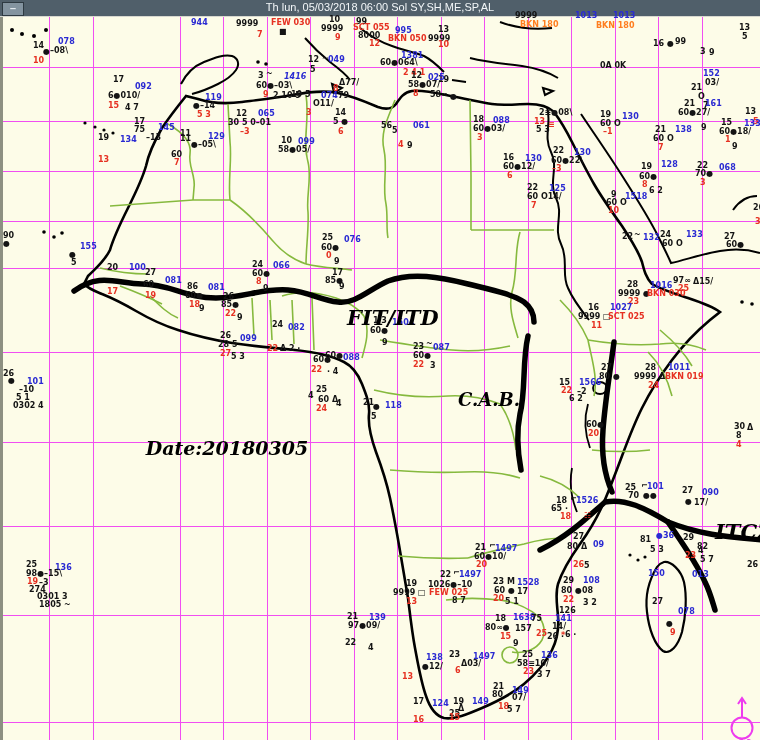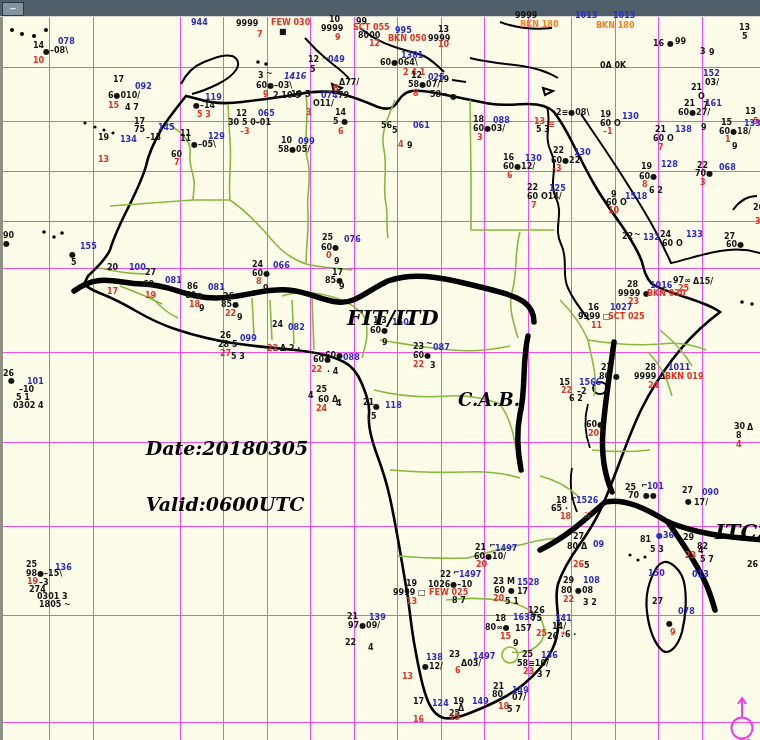--- a/index.html
+++ b/index.html
@@ -35,20 +35,21 @@
   
   #compassN{position:absolute;left:736px;top:720px;color:#ee3cee;font:700 13px "DejaVu Serif",serif;}
 </style>
 </head>
 <body>
 
 <div id="app">
 
   <div id="titlebar">
     <div id="menuBtn">—</div>
+    <div id="winTitle">Th lun, 05/03/2018 06:00 Sol SY,SH,ME,SP,AL</div>
   </div>
 
   <div id="map">
     <div id="grid">
         <div class="hline" style="top: 50px;"></div>
         <div class="hline" style="top: 104px;"></div>
         <div class="hline" style="top: 154px;"></div>
         <div class="hline" style="top: 204px;"></div>
         <div class="hline" style="top: 251px;"></div>
         <div class="hline" style="top: 335px;"></div>
@@ -278,21 +279,21 @@
         <span class="st c-b" style="left: 255px; top: 55px;">3</span>
         <span class="st c-b" style="left: 263px; top: 53px;">~</span>
         <span class="st c-u" style="left: 281px; top: 56px; font-style: italic;">1416</span>
         <span class="st c-b" style="left: 253px; top: 65px; text-align: right;">60●–03\</span>
         <span class="st c-r" style="left: 260px; top: 74px;">9</span>
         <span class="st c-b" style="left: 270px; top: 75px;">2 10 5</span>
         <span class="st c-b" style="left: 470px; top: 99px;">18</span>
         <span class="st c-u" style="left: 490px; top: 100px;">088</span>
         <span class="st c-b" style="left: 470px; top: 108px;">60●03/</span>
         <span class="st c-r" style="left: 474px; top: 117px;">3</span>
-        <span class="st c-b" style="left: 553px; top: 92px; text-align: center;">2≡●08\</span>
+        <span class="st c-b" style="left: 536px; top: 92px; text-align: center;">2≡●08\</span>
         <span class="st c-r" style="left: 531px; top: 101px;">13</span>
         <span class="st c-r" style="left: 545px; top: 104px;">≡</span>
         <span class="st c-b" style="left: 533px; top: 109px;">5 3</span>
         <span class="st c-b" style="left: 597px; top: 94px;">19</span>
         <span class="st c-u" style="left: 619px; top: 96px;">130</span>
         <span class="st c-b" style="left: 597px; top: 103px;">60 O</span>
         <span class="st c-r" style="left: 600px; top: 111px;">–1</span>
         <span class="st c-b" style="left: 681px; top: 83px;">21</span>
         <span class="st c-u" style="left: 702px; top: 83px;">161</span>
         <span class="st c-b" style="left: 675px; top: 92px;">60●27/</span>
@@ -501,21 +502,21 @@
         <span class="st c-u" style="left: 366px; top: 597px;">139</span>
         <span class="st c-b" style="left: 345px; top: 605px;">97●09/</span>
         <span class="st c-b" style="left: 342px; top: 622px;">22</span>
         <span class="st c-b" style="left: 365px; top: 627px;">4</span>
         <span class="st c-b" style="left: 492px; top: 598px;">18</span>
         <span class="st c-u" style="left: 510px; top: 597px;">1638</span>
         <span class="st c-b" style="left: 482px; top: 607px;">80∞●</span>
         <span class="st c-b" style="left: 512px; top: 608px;">157</span>
         <span class="st c-r" style="left: 497px; top: 616px;">15</span>
         <span class="st c-b" style="left: 510px; top: 623px;">9</span>
-        <span class="st c-b" style="left: 525px; top: 590px;">126</span>
+        <span class="st c-b" style="left: 525px; top: 590px; padding-left: 31px;">126</span>
         <span class="st c-b" style="left: 528px; top: 598px;">75</span>
         <span class="st c-r" style="left: 533px; top: 613px;">25</span>
         <span class="st c-b" style="left: 544px; top: 616px;">26 ·</span>
         <span class="st c-r" style="left: 558px; top: 615px;">*</span>
         <span class="st c-u" style="left: 552px; top: 598px;">141</span>
         <span class="st c-b" style="left: 549px; top: 606px;">14/</span>
         <span class="st c-b" style="left: 562px; top: 614px;">6 ·</span>
         <span class="st c-b" style="left: 446px; top: 634px;">23</span>
         <span class="st c-u" style="left: 470px; top: 636px;">1497</span>
         <span class="st c-b" style="left: 458px; top: 643px;">Δ03/</span>
@@ -559,17 +560,17 @@
         <span class="st c-b" style="left: 0px; top: 215px;">90</span>
         <span class="st c-b" style="left: 0px; top: 223px;">●</span>
       </div>
 
     <div id="lblFit" class="maplabel">FIT/ITD</div>
     <div id="lblCab" class="maplabel">C.A.B.</div>
     <div id="lblItcz" class="maplabel">ITCZ</div>
 
     <div id="legend"><br>
       <span>Date:20180305</span><br>
-      <span>Valid:0600UTC</span></div>
+      </div>
 
     <div id="compassN">N</div>
   </div>
 </div>
 
 </body></html>

